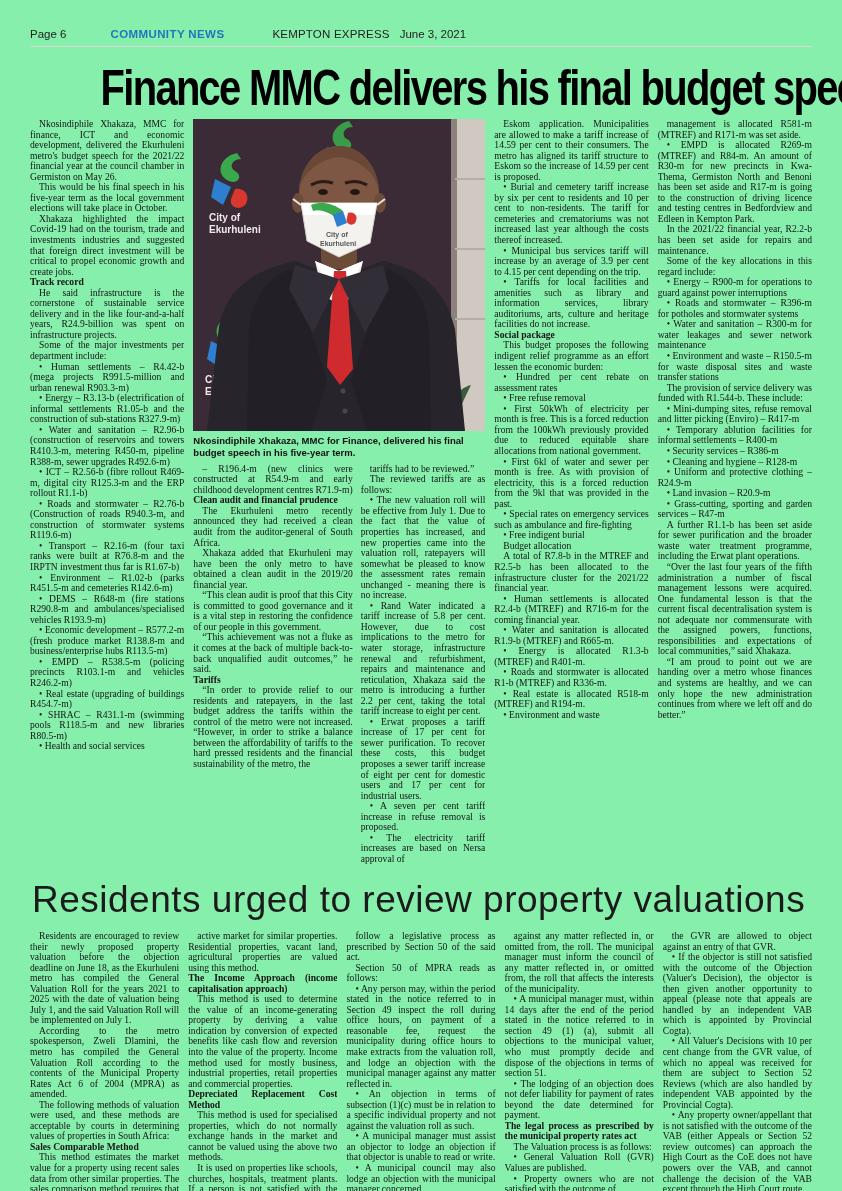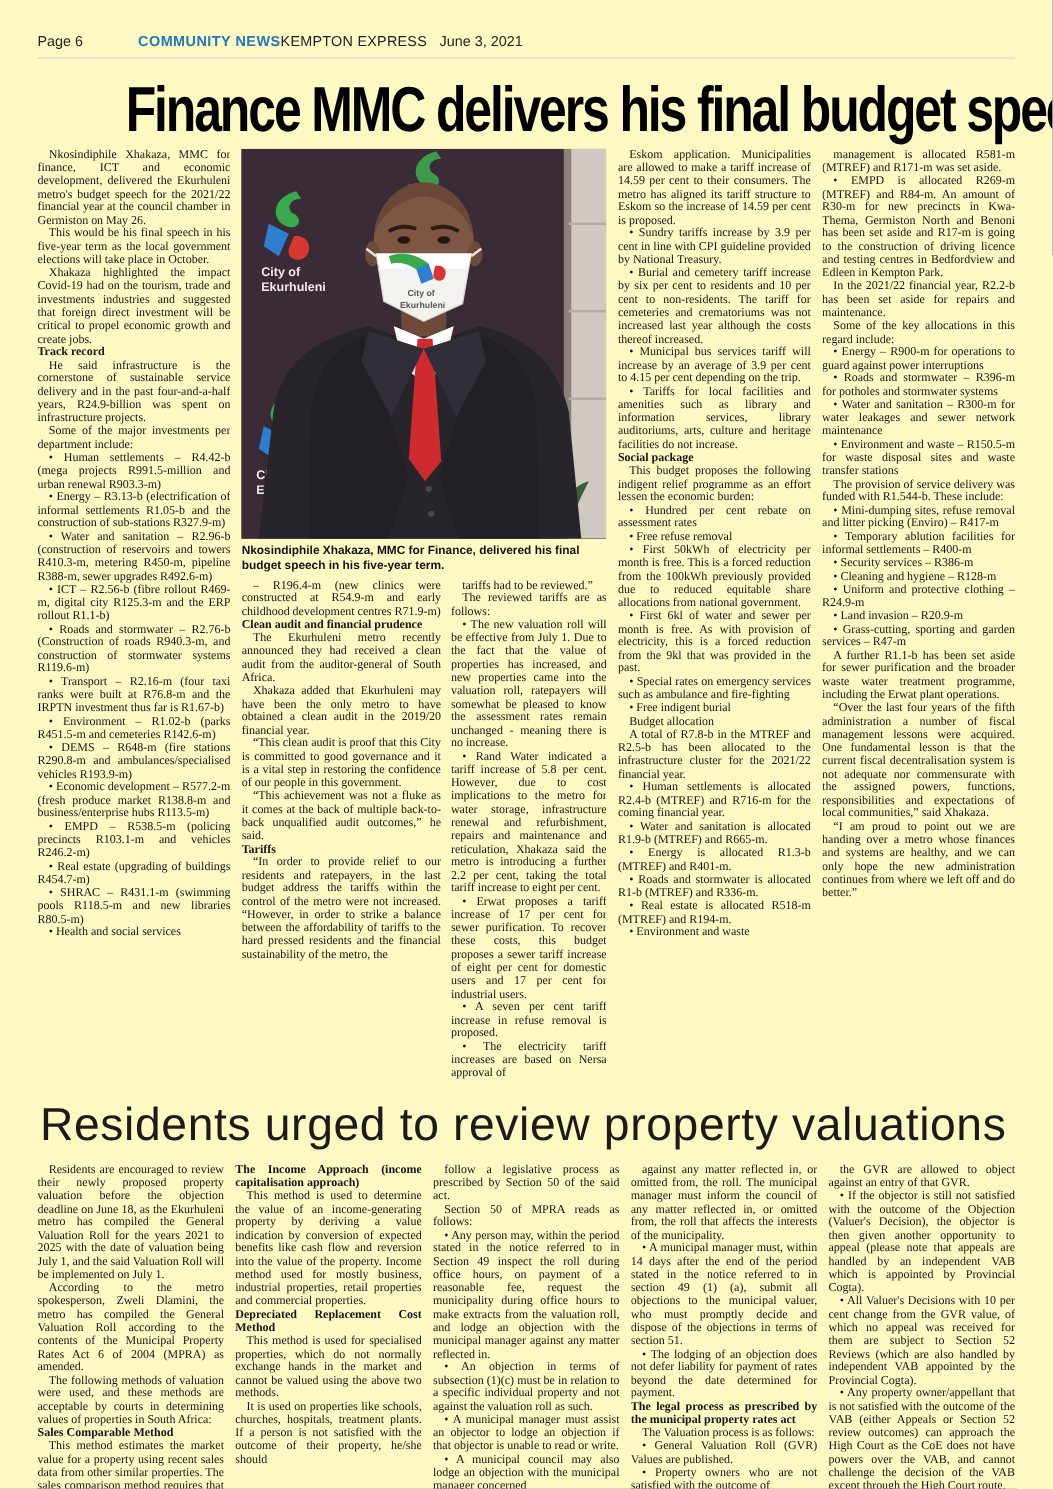--- a/index.html
+++ b/index.html
@@ -1,30 +1,30 @@
 <!DOCTYPE html>
 <html><head>
 <meta charset="utf-8">
 <style>
   html,body { margin:0; padding:0; background:#9a9a9a; }
   .sheet {
-    width:842px; height:1191px; margin:0 auto; background:#fef9c3;
+    width:842px; height:1191px; margin:0 auto; background:#86efac;
     box-sizing:border-box; padding:28px 30px 0 30px; overflow:hidden;
     font-family:"Liberation Serif", serif; color:#141414; position:relative;
   }
   
   .masthead-row {
     display:flex; align-items:baseline;
     font-family:"Liberation Sans", sans-serif; font-size:11.5px; color:#222;
     border-bottom:1px solid #d8d8d8; padding-bottom:6px;
   }
   .mh-left { display:flex; gap:44px; align-items:baseline; }
   .mh-section { font-weight:bold; letter-spacing:0.4px; }
   .mh-url { flex:1; text-align:center; color:#333; }
-  .mh-right { display:flex; gap:10px; color:#222; }
+  .mh-right { display:flex; gap:10px; color:#222;margin-left:48px; }
   .mh-paper { letter-spacing:0.2px; }
   
   .headline1 { text-align:center; margin:10px 0 4px 0; height:58px; overflow:visible; }
   .headline1 span {
     display:inline-block; font-family:"Liberation Sans", sans-serif; font-weight:bold;
     font-size:47px; letter-spacing:-2px; white-space:nowrap; color:#000;
     transform:scaleX(0.85) scaleY(1.08); transform-origin:center top;
   }
   
   .a1-body { display:flex; gap:9px; height:748px; overflow:hidden; margin-top:2px; }
@@ -69,21 +69,21 @@
   <div class="headline1">
     <span>Finance MMC delivers his final budget speech</span>
   </div>
 
   <div class="a1-body">
     <div class="col">
         <p class="para">Nkosindiphile Xhakaza, MMC for finance, ICT and economic development, delivered the Ekurhuleni metro's budget speech for the 2021/22 financial year at the council chamber in Germiston on May 26.</p>
         <p class="para">This would be his final speech in his five-year term as the local government elections will take place in October.</p>
         <p class="para">Xhakaza highlighted the impact Covid-19 had on the tourism, trade and investments industries and suggested that foreign direct investment will be critical to propel economic growth and create jobs.</p>
         <p class="subhead">Track record</p>
-        <p class="para">He said infrastructure is the cornerstone of sustainable service delivery and in the past four-and-a-half years, R24.9-billion was spent on infrastructure projects.</p>
+        <p class="para">He said infrastructure is the cornerstone of sustainable service delivery and in the like four-and-a-half years, R24.9-billion was spent on infrastructure projects.</p>
         <p class="para">Some of the major investments per department include:</p>
         <p class="para">• Human settlements – R4.42-b (mega projects R991.5-million and urban renewal R903.3-m)</p>
         <p class="para">• Energy – R3.13-b (electrification of informal settlements R1.05-b and the construction of sub-stations R327.9-m)</p>
         <p class="para">• Water and sanitation – R2.96-b (construction of reservoirs and towers R410.3-m, metering R450-m, pipeline R388-m, sewer upgrades R492.6-m)</p>
         <p class="para">• ICT – R2.56-b (fibre rollout R469-m, digital city R125.3-m and the ERP rollout R1.1-b)</p>
         <p class="para">• Roads and stormwater – R2.76-b (Construction of roads R940.3-m, and construction of stormwater systems R119.6-m)</p>
         <p class="para">• Transport – R2.16-m (four taxi ranks were built at R76.8-m and the IRPTN investment thus far is R1.67-b)</p>
         <p class="para">• Environment – R1.02-b (parks R451.5-m and cemeteries R142.6-m)</p>
         <p class="para">• DEMS – R648-m (fire stations R290.8-m and ambulances/specialised vehicles R193.9-m)</p>
         <p class="para">• Economic development – R577.2-m (fresh produce market R138.8-m and business/enterprise hubs R113.5-m)</p>
@@ -198,21 +198,20 @@
             <p class="para">• Rand Water indicated a tariff increase of 5.8 per cent. However, due to cost implications to the metro for water storage, infrastructure renewal and refurbishment, repairs and maintenance and reticulation, Xhakaza said the metro is introducing a further 2.2 per cent, taking the total tariff increase to eight per cent.</p>
             <p class="para">• Erwat proposes a tariff increase of 17 per cent for sewer purification. To recover these costs, this budget proposes a sewer tariff increase of eight per cent for domestic users and 17 per cent for industrial users.</p>
             <p class="para">• A seven per cent tariff increase in refuse removal is proposed.</p>
             <p class="para">• The electricity tariff increases are based on Nersa approval of</p>
           </div>
       </div>
     </div>
 
     <div class="col">
         <p class="para">Eskom application. Municipalities are allowed to make a tariff increase of 14.59 per cent to their consumers. The metro has aligned its tariff structure to Eskom so the increase of 14.59 per cent is proposed.</p>
-        <p class="para">• Sundry tariffs increase by 3.9 per cent in line with CPI guideline provided by National Treasury.</p>
         <p class="para">• Burial and cemetery tariff increase by six per cent to residents and 10 per cent to non-residents. The tariff for cemeteries and crematoriums was not increased last year although the costs thereof increased.</p>
         <p class="para">• Municipal bus services tariff will increase by an average of 3.9 per cent to 4.15 per cent depending on the trip.</p>
         <p class="para">• Tariffs for local facilities and amenities such as library and information services, library auditoriums, arts, culture and heritage facilities do not increase.</p>
         <p class="subhead">Social package</p>
         <p class="para">This budget proposes the following indigent relief programme as an effort lessen the economic burden:</p>
         <p class="para">• Hundred per cent rebate on assessment rates</p>
         <p class="para">• Free refuse removal</p>
         <p class="para">• First 50kWh of electricity per month is free. This is a forced reduction from the 100kWh previously provided due to reduced equitable share allocations from national government.</p>
         <p class="para">• First 6kl of water and sewer per month is free. As with provision of electricity, this is a forced reduction from the 9kl that was provided in the past.</p>
         <p class="para">• Special rates on emergency services such as ambulance and fire-fighting</p>
@@ -252,20 +251,21 @@
   <div class="headline2">Residents urged to review property valuations</div>
   <div class="a2-body">
     <div class="col">
         <p class="para">Residents are encouraged to review their newly proposed property valuation before the objection deadline on June 18, as the Ekurhuleni metro has compiled the General Valuation Roll for the years 2021 to 2025 with the date of valuation being July 1, and the said Valuation Roll will be implemented on July 1.</p>
         <p class="para">According to the metro spokesperson, Zweli Dlamini, the metro has compiled the General Valuation Roll according to the contents of the Municipal Property Rates Act 6 of 2004 (MPRA) as amended.</p>
         <p class="para">The following methods of valuation were used, and these methods are acceptable by courts in determining values of properties in South Africa:</p>
         <p class="subhead">Sales Comparable Method</p>
         <p class="para">This method estimates the market value for a property using recent sales data from other similar properties. The sales comparison method requires that there is an</p>
       </div>
     <div class="col">
+        <p class="para">active market for similar properties. Residential properties, vacant land, agricultural properties are valued using this method.</p>
         <p class="subhead">The Income Approach (income capitalisation approach)</p>
         <p class="para">This method is used to determine the value of an income-generating property by deriving a value indication by conversion of expected benefits like cash flow and reversion into the value of the property. Income method used for mostly business, industrial properties, retail properties and commercial properties.</p>
         <p class="subhead">Depreciated Replacement Cost Method</p>
         <p class="para">This method is used for specialised properties, which do not normally exchange hands in the market and cannot be valued using the above two methods.</p>
         <p class="para">It is used on properties like schools, churches, hospitals, treatment plants. If a person is not satisfied with the outcome of their property, he/she should</p>
       </div>
     <div class="col">
         <p class="para">follow a legislative process as prescribed by Section 50 of the said act.</p>
         <p class="para">Section 50 of MPRA reads as follows:</p>
         <p class="para">• Any person may, within the period stated in the notice referred to in Section 49 inspect the roll during office hours, on payment of a reasonable fee, request the municipality during office hours to make extracts from the valuation roll, and lodge an objection with the municipal manager against any matter reflected in.</p>

